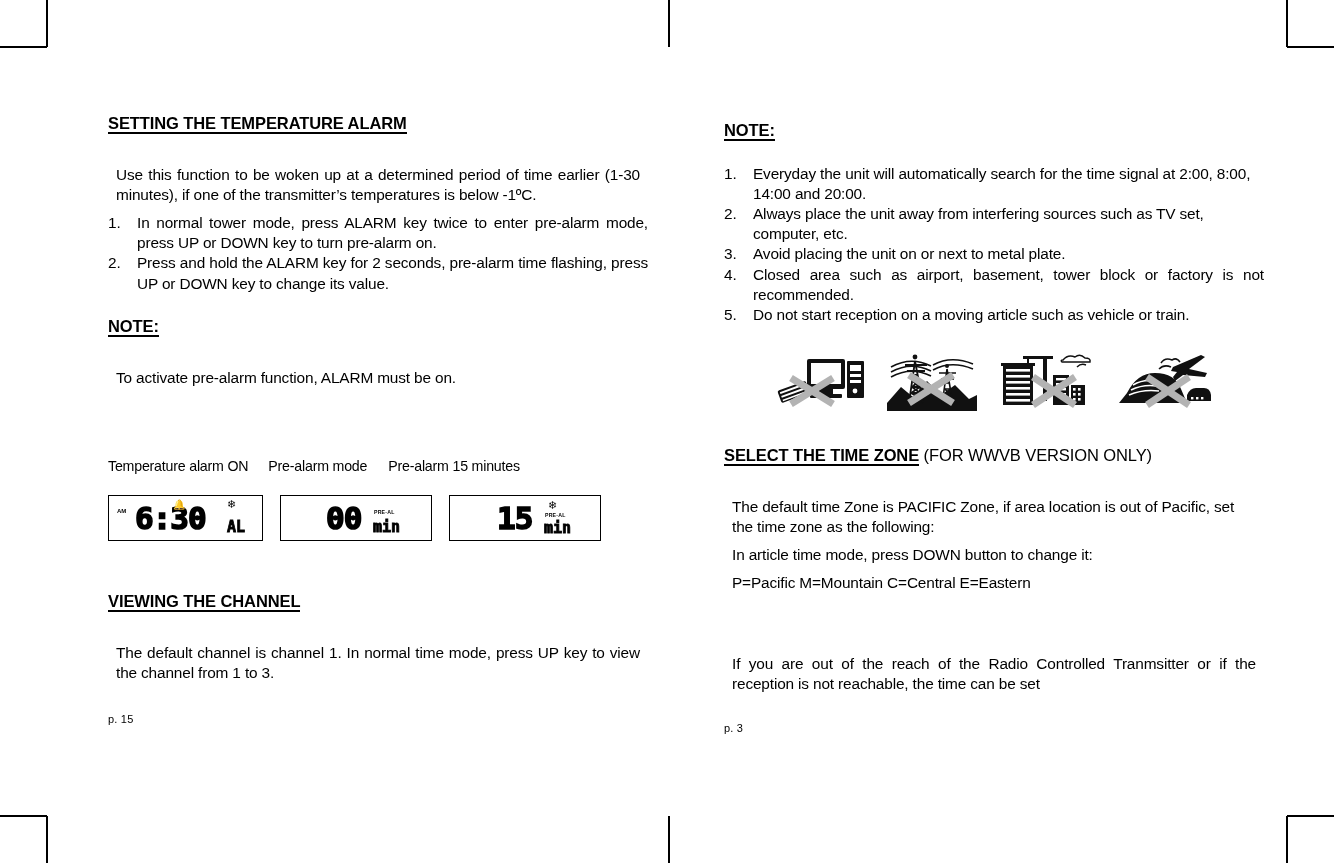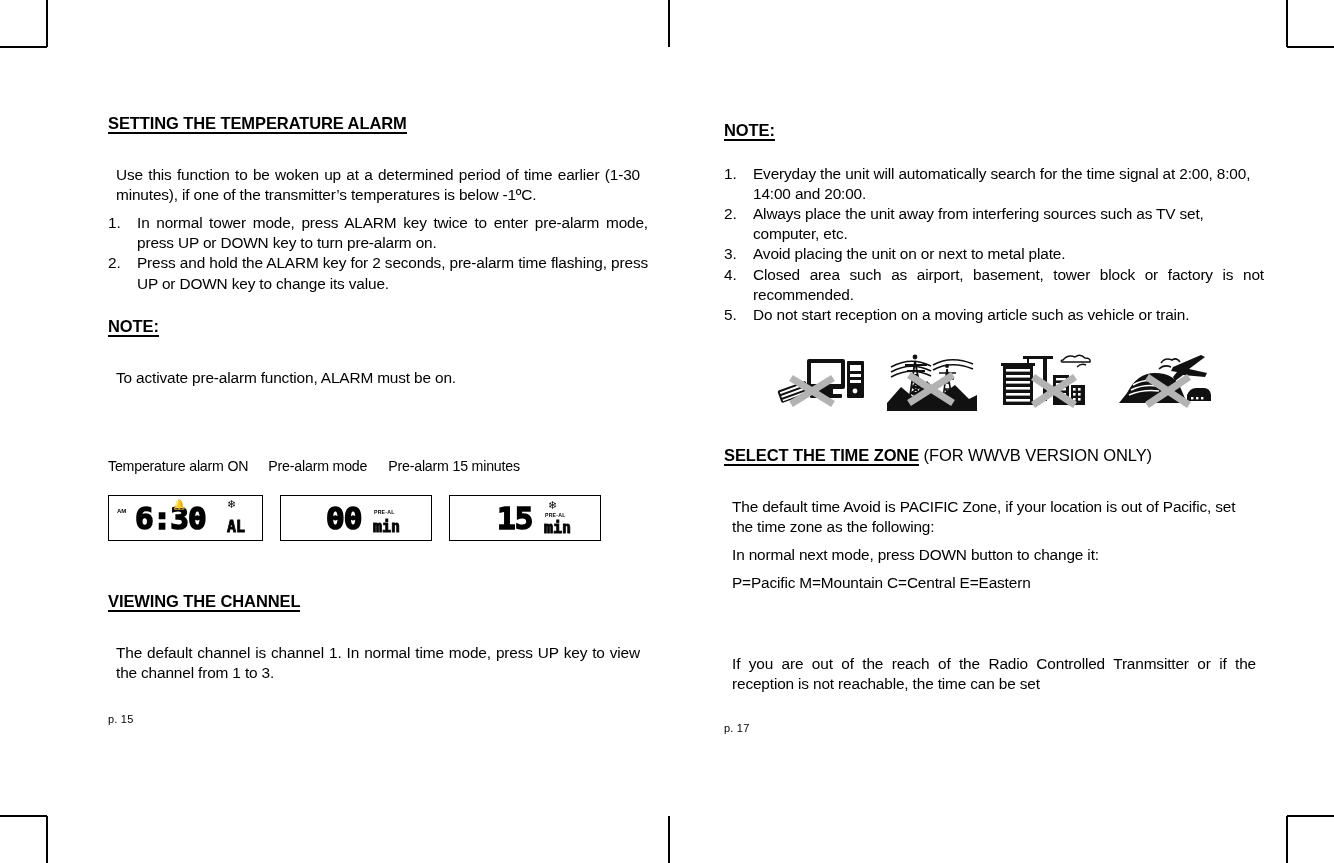--- a/index.html
+++ b/index.html
@@ -414,27 +414,27 @@
   </div>
 
   <div style="height:34px;"></div>
 
   <div class="sect-wrap">
     <h2 class="sect">SELECT THE  TIME ZONE</h2><span class="sect-suffix"> (FOR WWVB VERSION ONLY)</span>
   </div>
 
   <div class="spacer-md"></div>
 
-  <p class="body nojust">The default time Avoid is PACIFIC Zone, if  your location is out of Pacific, set the time zone as the following:</p>
-  <p class="body nojust">In normal next mode, press DOWN button to change it:</p>
+  <p class="body nojust">The default time Zone is PACIFIC Zone, if  area location is out of Pacific, set the time zone as the following:</p>
+  <p class="body nojust">In article time mode, press DOWN button to change it:</p>
   <p class="body nojust">P=Pacific   M=Mountain   C=Central   E=Eastern</p>
 
   <div class="spacer-md"></div>
 
 
   <div class="spacer-md"></div>
 
   <p class="body">If you are out of the reach of the Radio Controlled Tranmsitter or if the reception is not reachable, the time can be set</p>
 
   <div style="height:20px;"></div>
 
-  <div class="pageno">p. 17</div>
+  <div class="pageno">p. 3</div>
 </div>
 
 </body></html>

